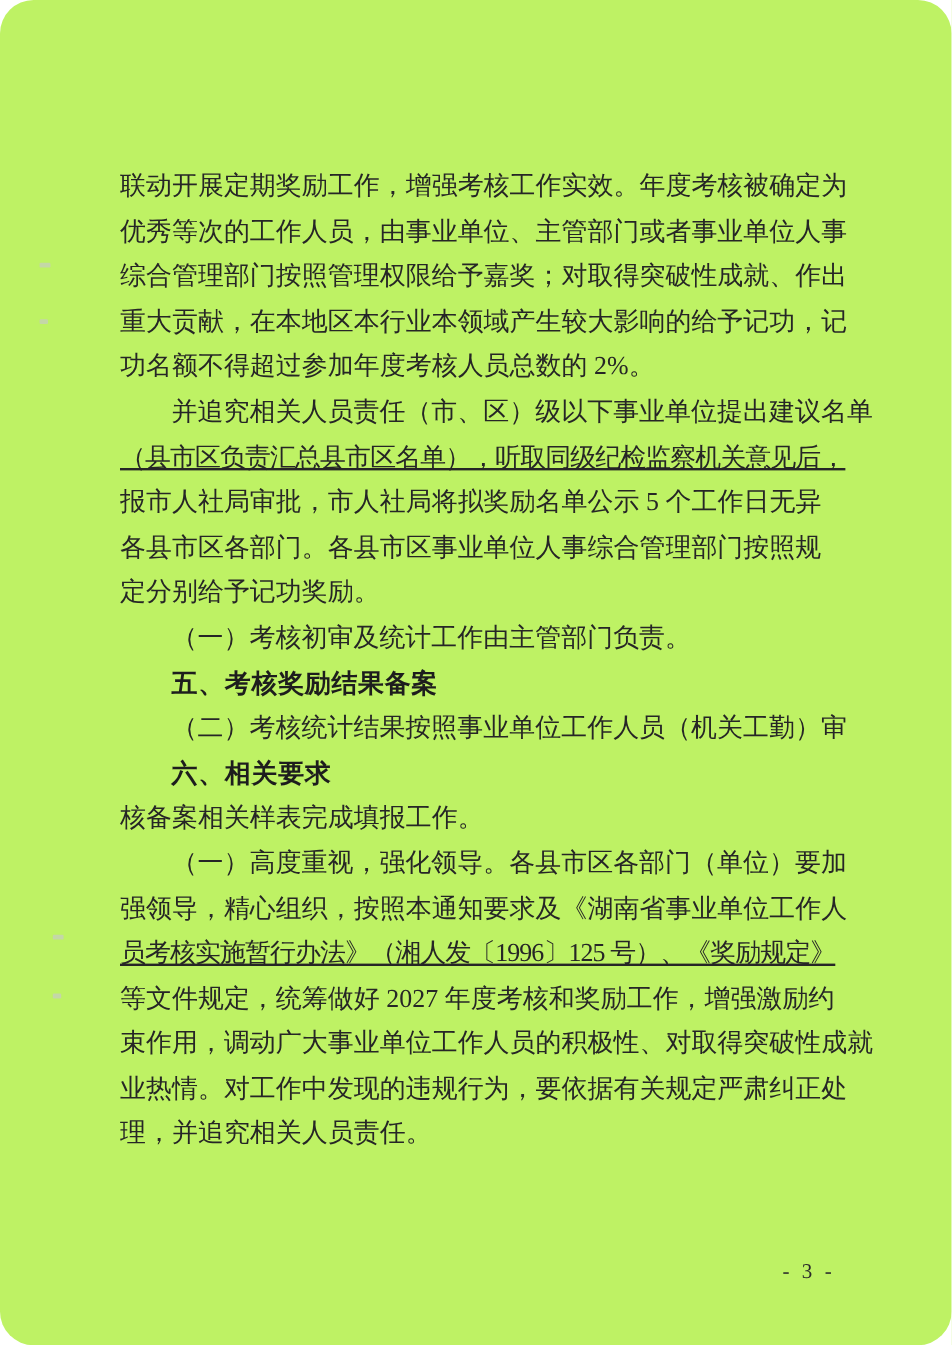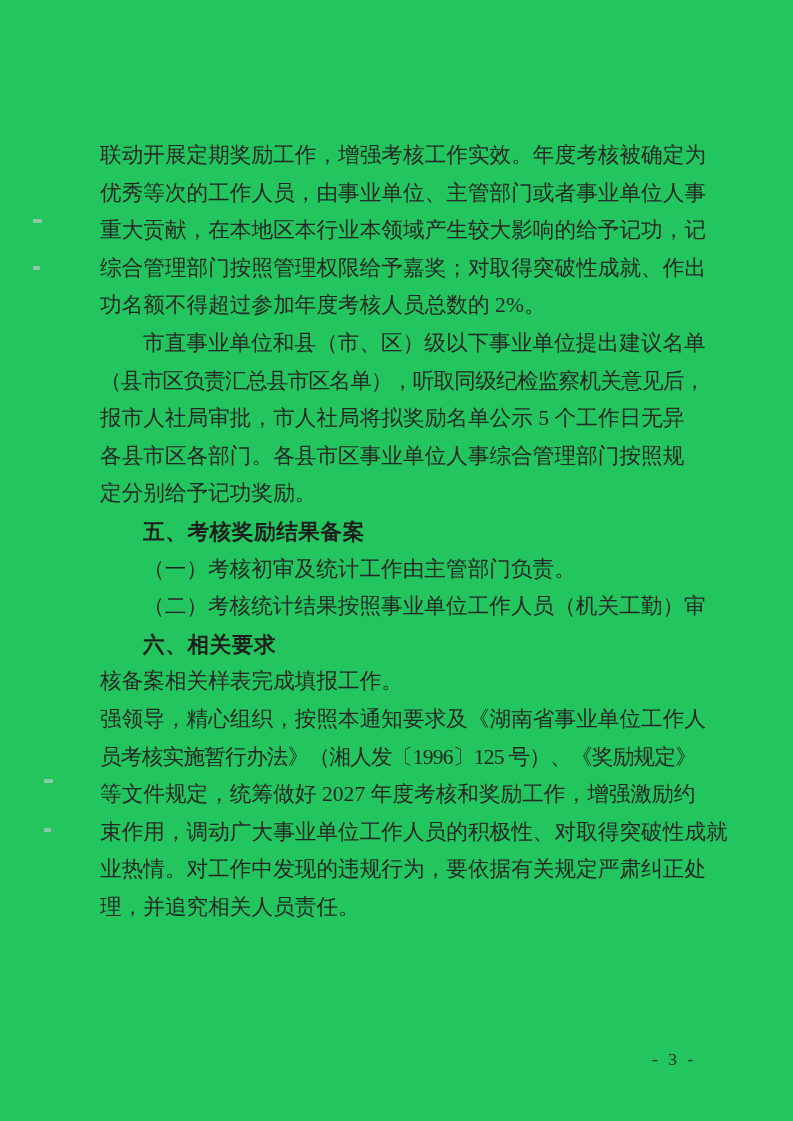--- a/index.html
+++ b/index.html
@@ -4,24 +4,25 @@
 <style>
   html, body {
     margin: 0;
     padding: 0;
     background: #ffffff;
   }
   .page {
     position: relative;
     width: 793px;
     height: 1121px;
-    background: #22c55e;
+    background: #bef264;
     overflow: hidden;
     font-family: "Liberation Serif", "DejaVu Serif", serif;
     color: #262626;
+    border-radius: 28px;
   }
   .textblock {
     position: absolute;
     left: 100px;
     top: 137px;
     width: 612px;
   }
   .line {
     height: 37.6px;
     line-height: 37.6px;
@@ -33,20 +34,21 @@
     padding-left: 43px;
   }
   .heading {
     font-weight: 700;
     font-family: "Liberation Sans", "DejaVu Sans", sans-serif;
     letter-spacing: 0.6px;
     color: #1d1d1d;
   }
   .tight {
     letter-spacing: -0.75px;
+    text-decoration: underline;
   }
   .pageno {
     position: absolute;
     top: 1049px;
     left: 652px;
     font-size: 17.5px;
     letter-spacing: 3px;
     color: #2b2b2b;
     font-family: "Liberation Serif", "DejaVu Serif", serif;
   }
@@ -67,33 +69,34 @@
 <div class="page">
 
   <div class="artifact a1"></div>
   <div class="artifact a2"></div>
   <div class="artifact a3"></div>
   <div class="artifact a4"></div>
 
   <main class="textblock">
     <div class="line">联动开展定期奖励工作，增强考核工作实效。年度考核被确定为</div>
     <div class="line">优秀等次的工作人员，由事业单位、主管部门或者事业单位人事</div>
+    <div class="line">综合管理部门按照管理权限给予嘉奖；对取得突破性成就、作出</div>
     <div class="line">重大贡献，在本地区本行业本领域产生较大影响的给予记功，记</div>
-    <div class="line">综合管理部门按照管理权限给予嘉奖；对取得突破性成就、作出</div>
     <div class="line">功名额不得超过参加年度考核人员总数的 2%。</div>
-    <div class="line indent">市直事业单位和县（市、区）级以下事业单位提出建议名单</div>
+    <div class="line indent">并追究相关人员责任（市、区）级以下事业单位提出建议名单</div>
     <div class="line tight">（县市区负责汇总县市区名单），听取同级纪检监察机关意见后，</div>
     <div class="line">报市人社局审批，市人社局将拟奖励名单公示 5 个工作日无异</div>
     <div class="line">各县市区各部门。各县市区事业单位人事综合管理部门按照规</div>
     <div class="line">定分别给予记功奖励。</div>
+    <div class="line indent">（一）考核初审及统计工作由主管部门负责。</div>
     <div class="line heading indent">五、考核奖励结果备案</div>
-    <div class="line indent">（一）考核初审及统计工作由主管部门负责。</div>
     <div class="line indent">（二）考核统计结果按照事业单位工作人员（机关工勤）审</div>
     <div class="line heading indent">六、相关要求</div>
     <div class="line">核备案相关样表完成填报工作。</div>
+    <div class="line indent">（一）高度重视，强化领导。各县市区各部门（单位）要加</div>
     <div class="line">强领导，精心组织，按照本通知要求及《湖南省事业单位工作人</div>
     <div class="line tight">员考核实施暂行办法》（湘人发〔1996〕125 号）、《奖励规定》</div>
     <div class="line">等文件规定，统筹做好 2027 年度考核和奖励工作，增强激励约</div>
     <div class="line">束作用，调动广大事业单位工作人员的积极性、对取得突破性成就</div>
     <div class="line">业热情。对工作中发现的违规行为，要依据有关规定严肃纠正处</div>
     <div class="line">理，并追究相关人员责任。</div>
   </main>
 
   <div class="pageno">- 3 -</div>
 

